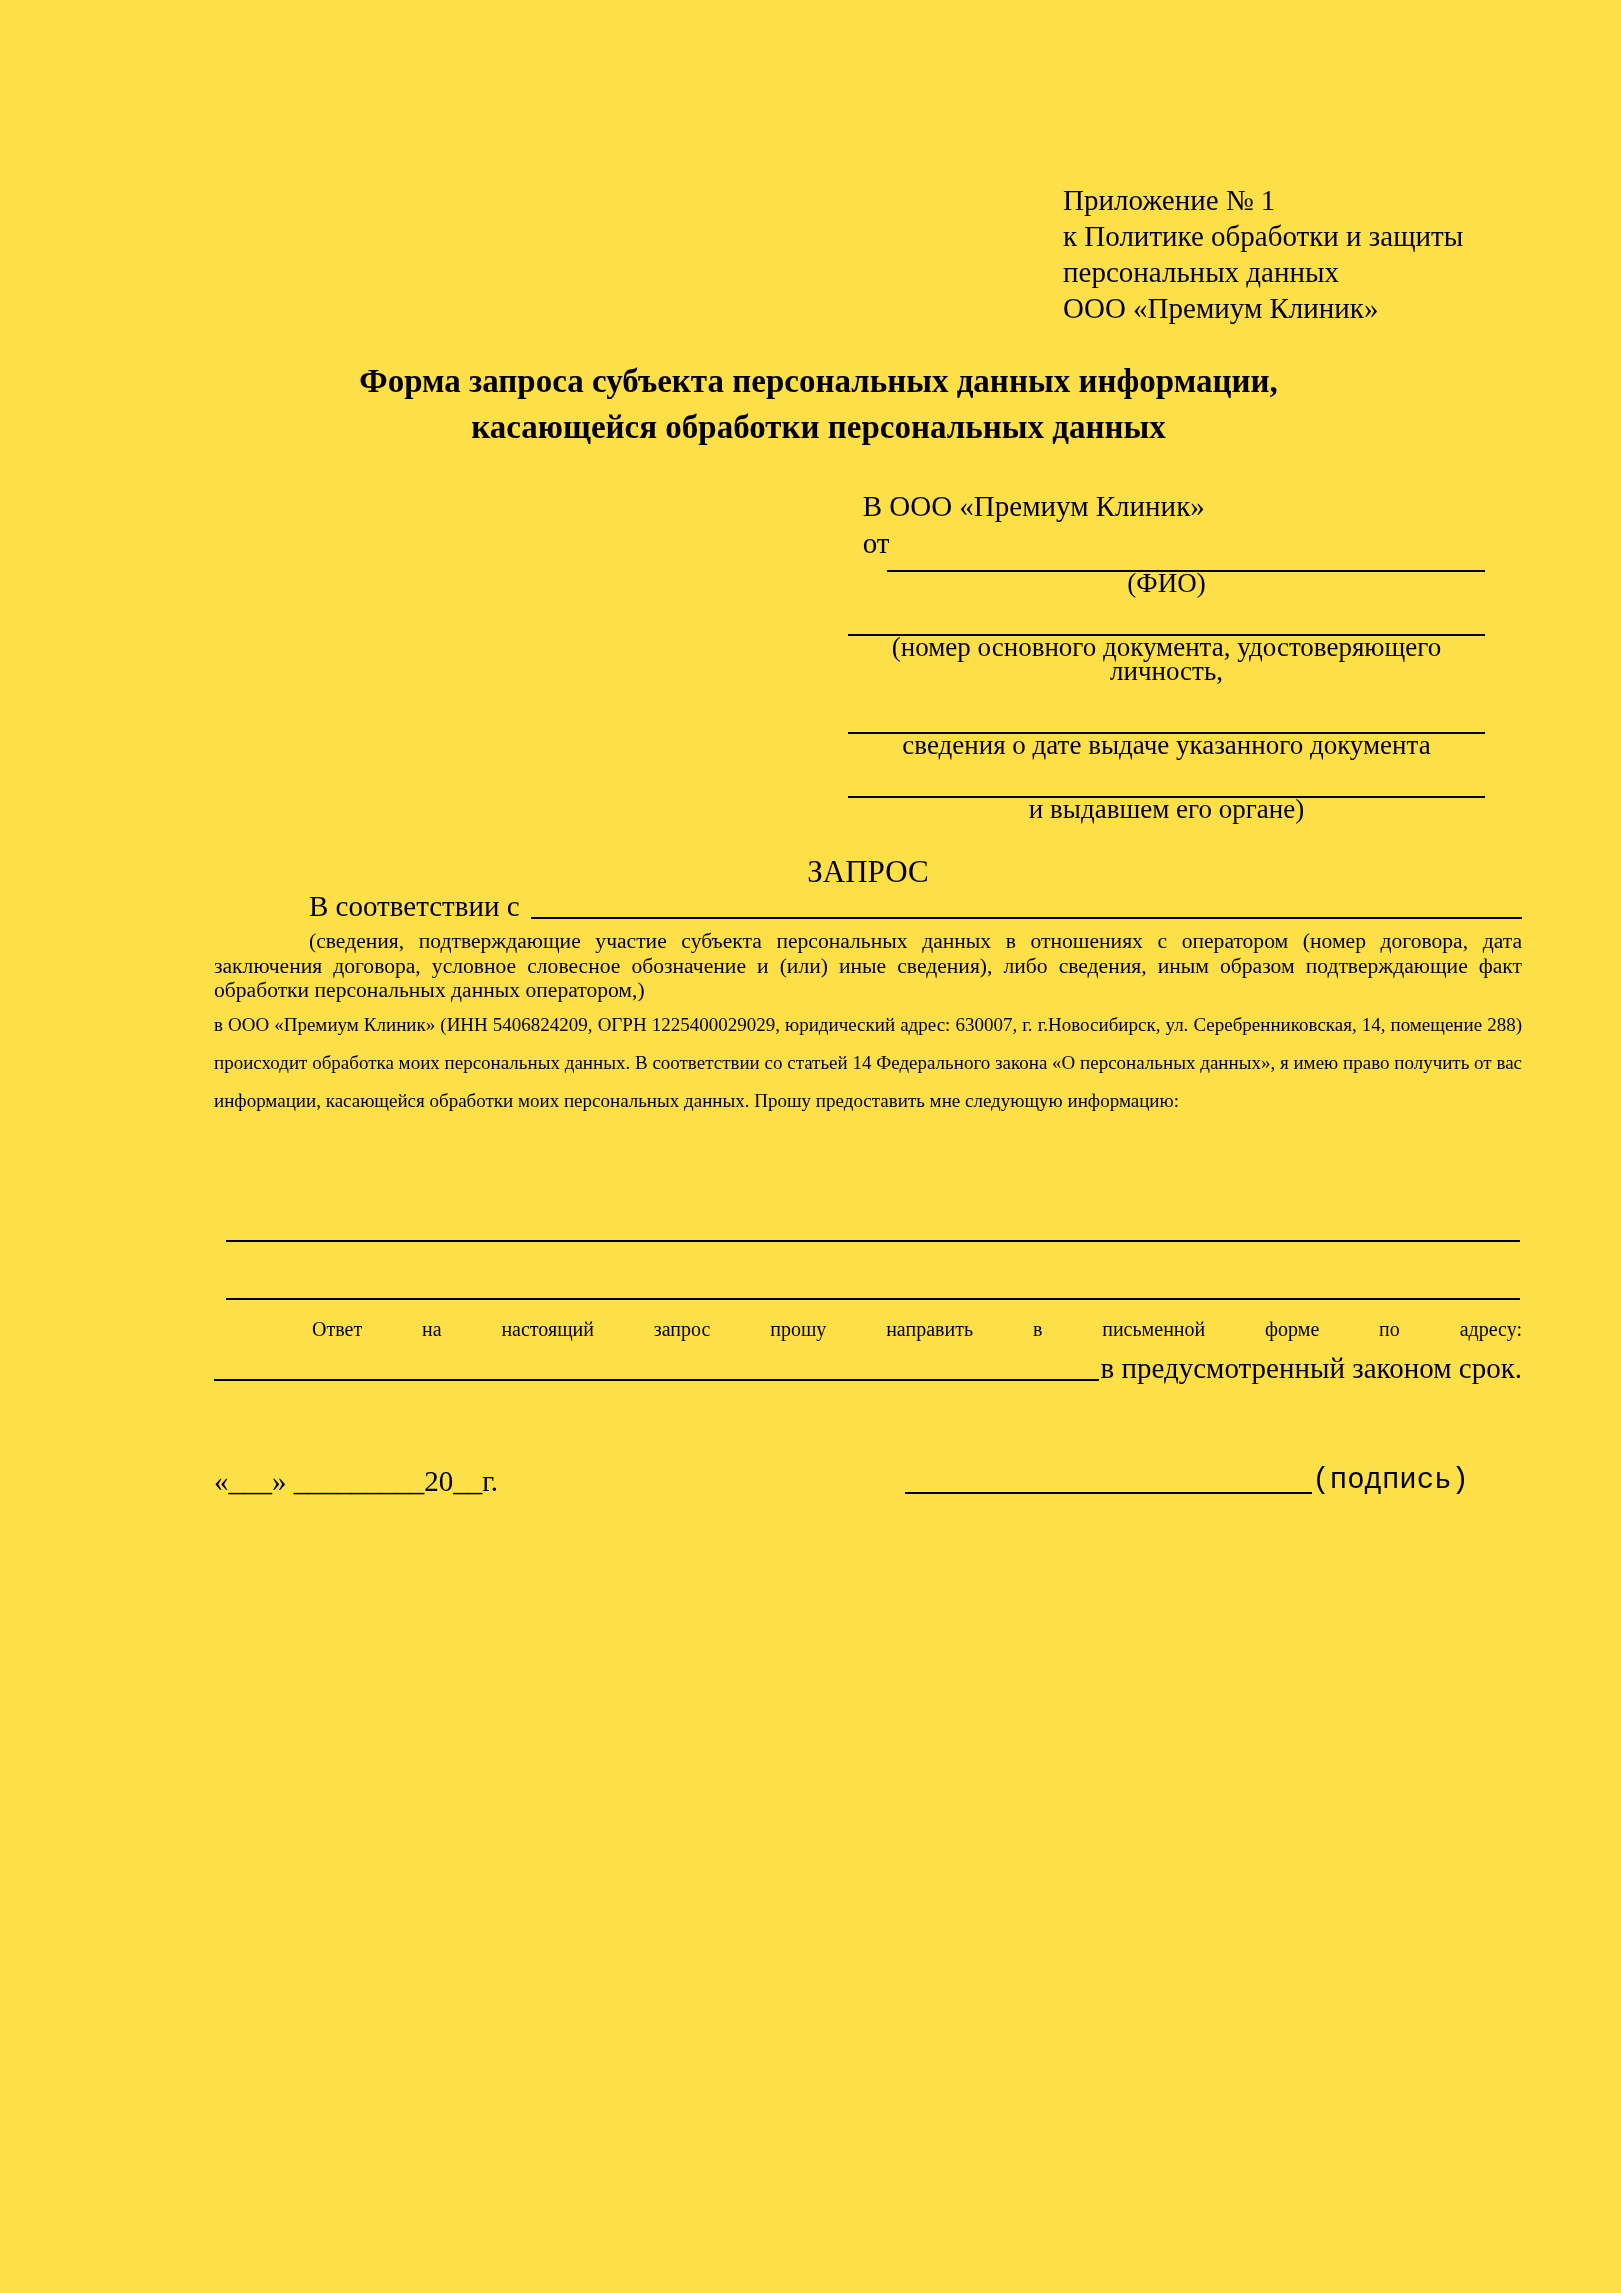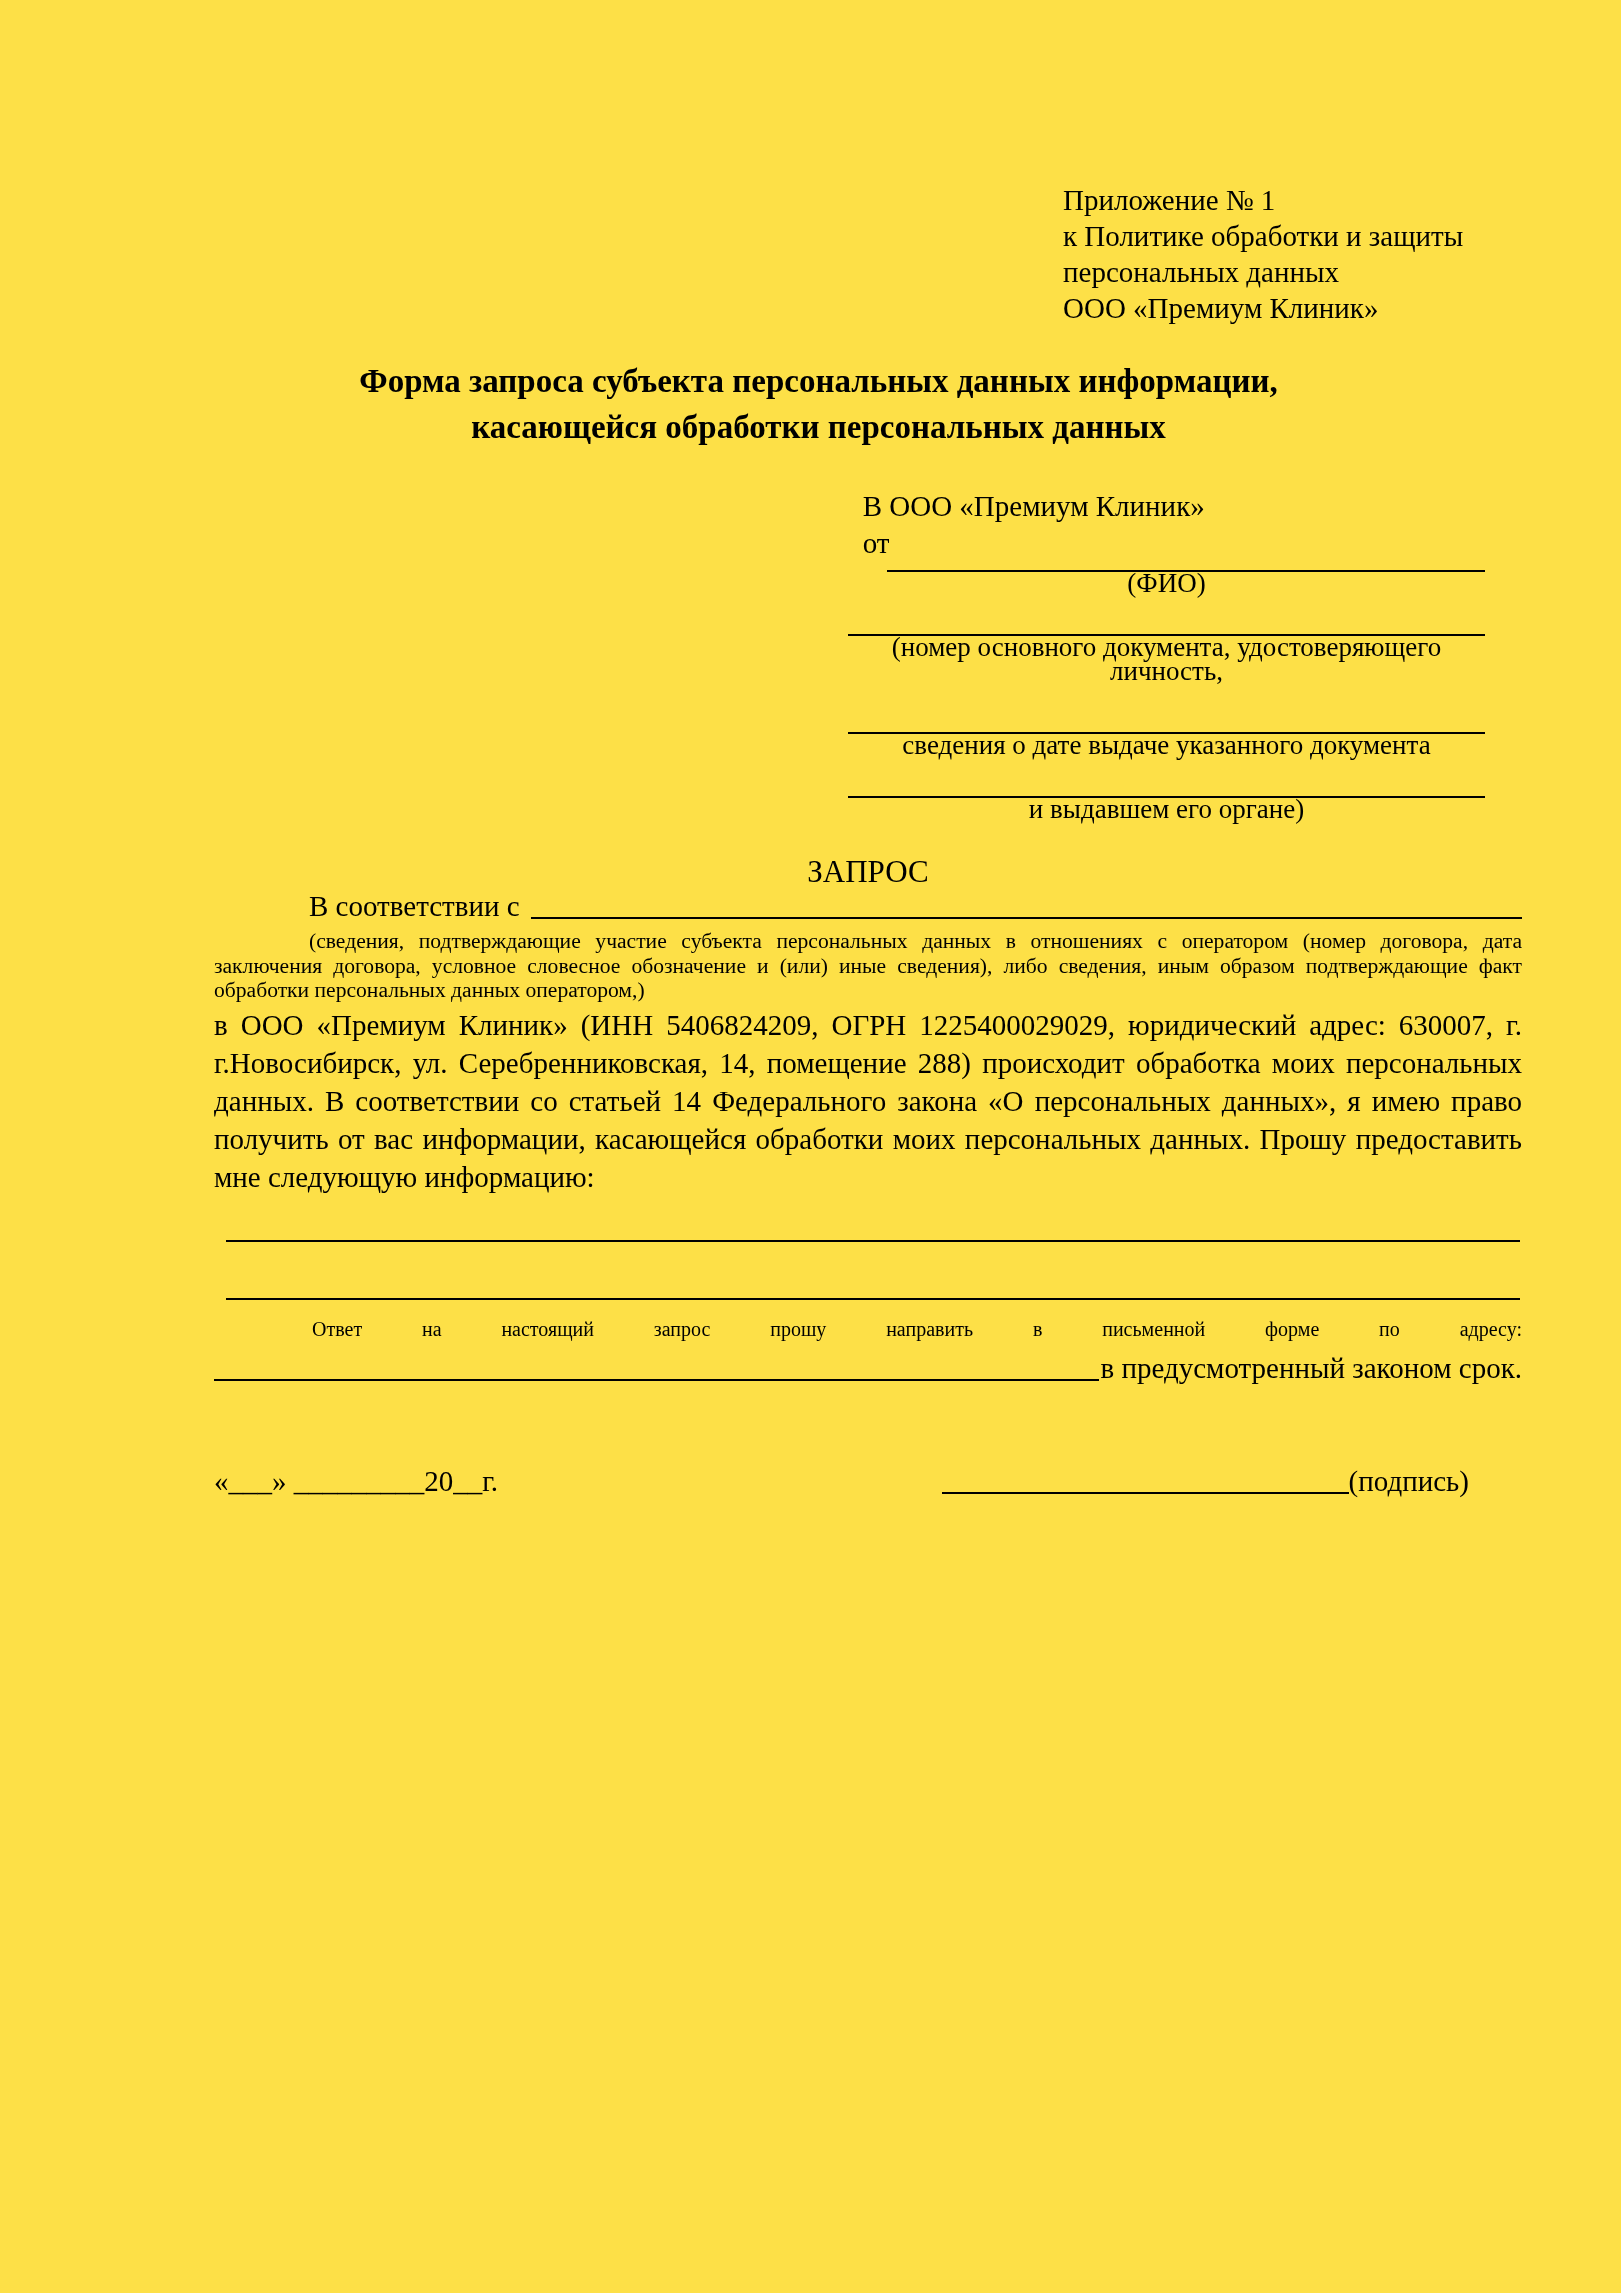--- a/index.html
+++ b/index.html
@@ -69,21 +69,21 @@
   
   .intro-note {
     position: absolute; left: 214px; right: 99px; top: 929px;
     font-size: 21.6px; line-height: 24.5px;
     text-align: justify; text-indent: 95px;
   }
 
   
   .body-par {
     position: absolute; left: 214px; right: 99px; top: 1006px;
-    font-size: 29px; line-height: 38px;
+    font-size: 19px; line-height: 38px;
     text-align: justify;
   }
 
   
   .blank-line-1 { position: absolute; left: 226px; right: 101px; top: 1240px; }
   .blank-line-2 { position: absolute; left: 226px; right: 101px; top: 1298px; }
 
   
   .reply-line-1 {
     position: absolute; left: 214px; right: 99px; top: 1310px;
@@ -108,21 +108,21 @@
     position: absolute; left: 214px; right: 152px; top: 1462px;
     display: flex; justify-content: space-between; align-items: flex-start;
     font-size: 29px; line-height: 38px;
   }
   .sig-group { display: flex; align-items: stretch; }
   .sig-group .sig-line {
     width: 407px;
     border-bottom: 2.9px solid #000;
     margin-bottom: 5.9px;
   }
-  .sig-group .sig-caption { white-space: nowrap; }
+  .sig-group .sig-caption { white-space: nowrap; font-family: Liberation Mono, monospace; }
 </style>
 </head>
 <body>
 
 <div class="page">
 
   <div class="header-note">
     <div>Приложение № 1</div>
     <div>к Политике обработки и защиты</div>
     <div>персональных данных</div>

